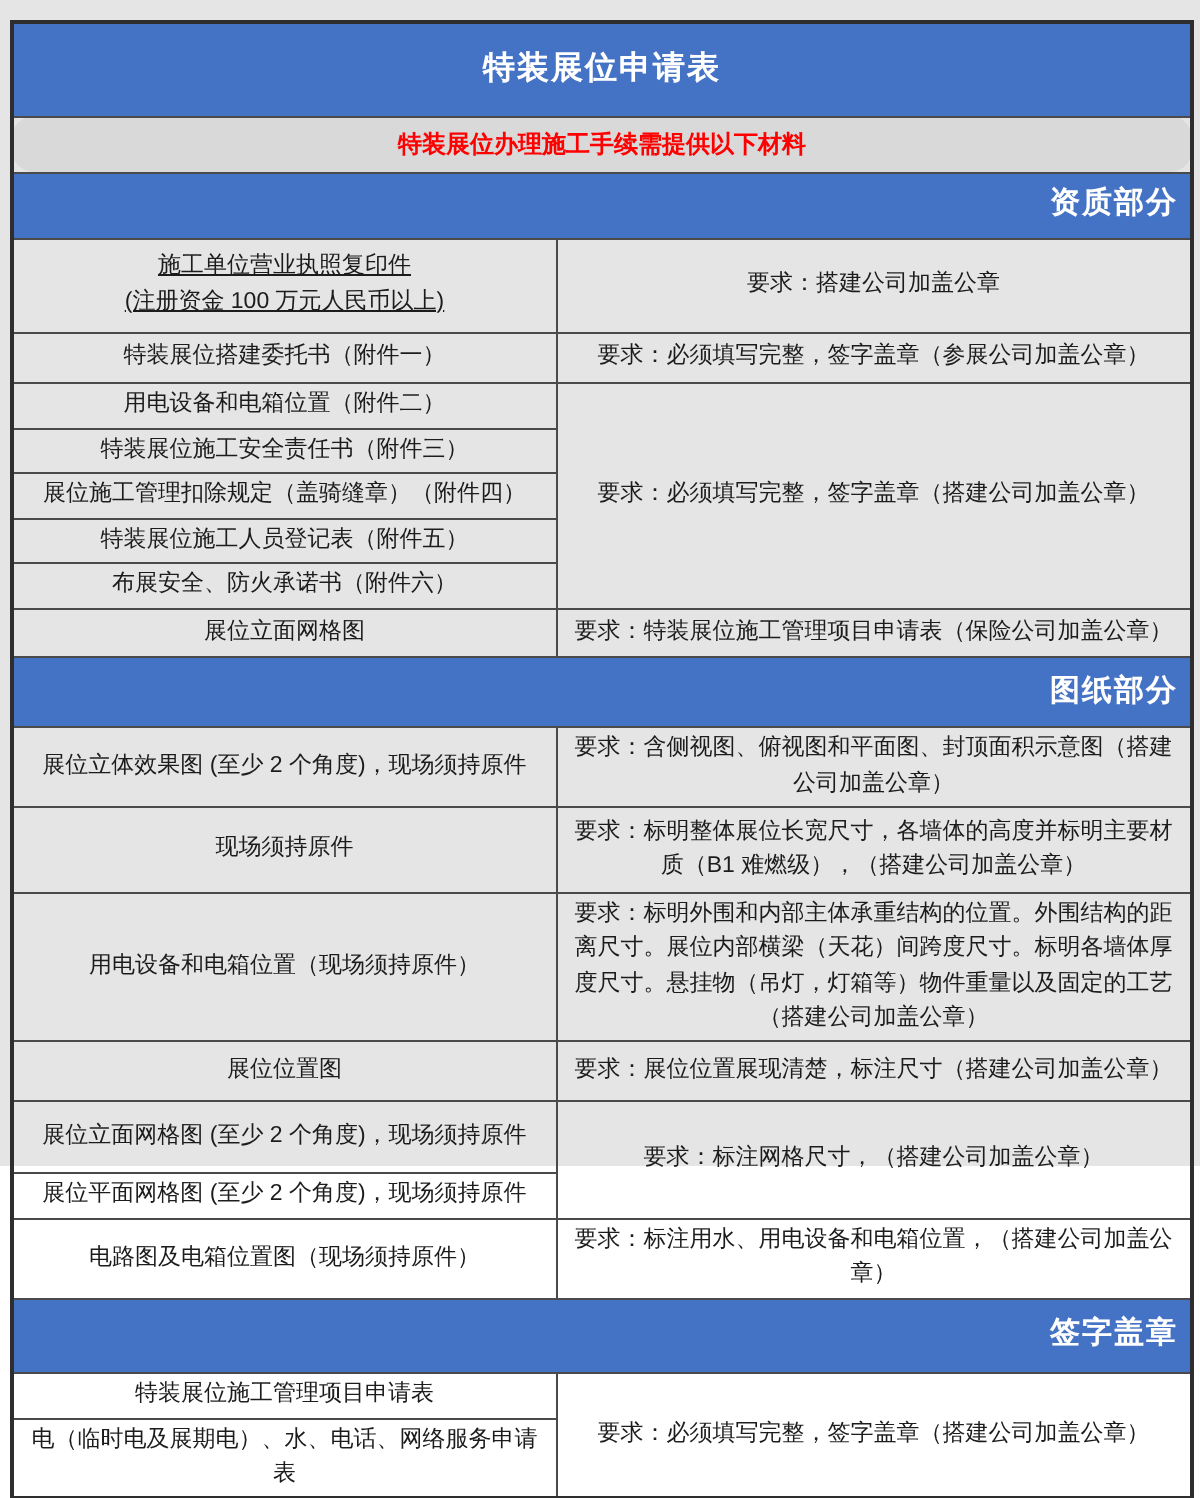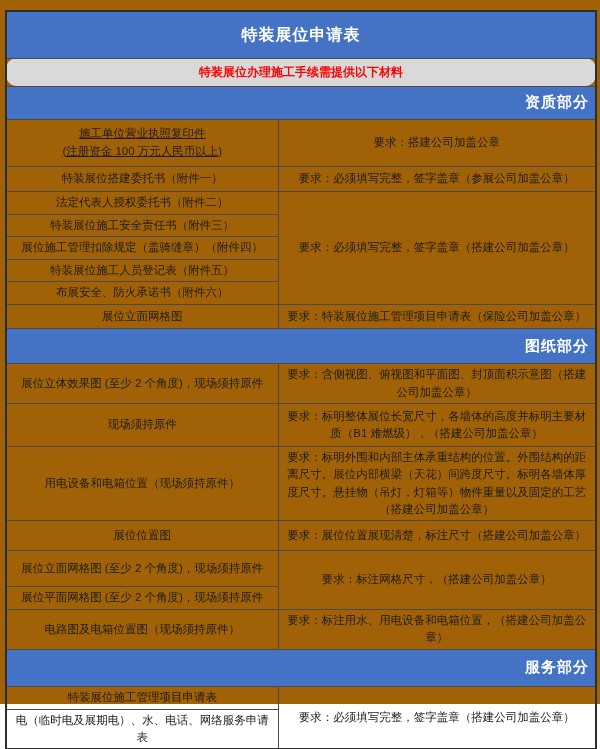--- a/index.html
+++ b/index.html
@@ -3,21 +3,21 @@
 <meta charset="utf-8">
 <style>
   * { margin:0; padding:0; box-sizing:border-box; }
   html,body { background:#ffffff; }
   body {
     width:600px; height:749px;
     font-family:"Liberation Sans","DejaVu Sans",sans-serif;
     color:#1c1c1c;
     position:relative;
   }
-  .page { position:absolute; left:0; top:0; width:600px; height:704px; background:#a16207; }
+  .page { position:absolute; left:0; top:0; width:600px; height:583px; background:#e5e5e5; }
   table.form {
     position:absolute; left:5px; top:10px;
     width:590px;
     border-collapse:collapse;
     table-layout:fixed;
     border:2px solid #2e2e2e;
   }
   table.form td {
     border:1px solid #4a4a4a;
     text-align:center;
@@ -94,21 +94,21 @@
       </td>
       <td>要求：搭建公司加盖公章</td>
     </tr>
 
     <tr class="h25">
       <td>特装展位搭建委托书（附件一）</td>
       <td>要求：必须填写完整，签字盖章（参展公司加盖公章）</td>
     </tr>
 
     <tr class="h23">
-      <td>法定代表人授权委托书（附件二）</td>
+      <td>用电设备和电箱位置（附件二）</td>
       <td rowspan="5">要求：必须填写完整，签字盖章（搭建公司加盖公章）</td>
     </tr>
     <tr class="h22">
       <td>特装展位施工安全责任书（附件三）</td>
     </tr>
     <tr class="h23">
       <td>展位施工管理扣除规定（盖骑缝章）（附件四）</td>
     </tr>
     <tr class="h22">
       <td>特装展位施工人员登记表（附件五）</td>
@@ -153,21 +153,21 @@
     <tr class="h23">
       <td>展位平面网格图 (至少 2 个角度)，现场须持原件</td>
     </tr>
 
     <tr class="h30">
       <td>电路图及电箱位置图（现场须持原件）</td>
       <td>要求：标注用水、用电设备和电箱位置，（搭建公司加盖公章）</td>
     </tr>
 
     <tr class="r-section h37">
-      <td colspan="2">服务部分</td>
+      <td colspan="2">签字盖章</td>
     </tr>
 
     <tr class="h23">
       <td>特装展位施工管理项目申请表</td>
       <td rowspan="2">要求：必须填写完整，签字盖章（搭建公司加盖公章）</td>
     </tr>
     <tr class="h39">
       <td>电（临时电及展期电）、水、电话、网络服务申请表</td>
     </tr>
 

